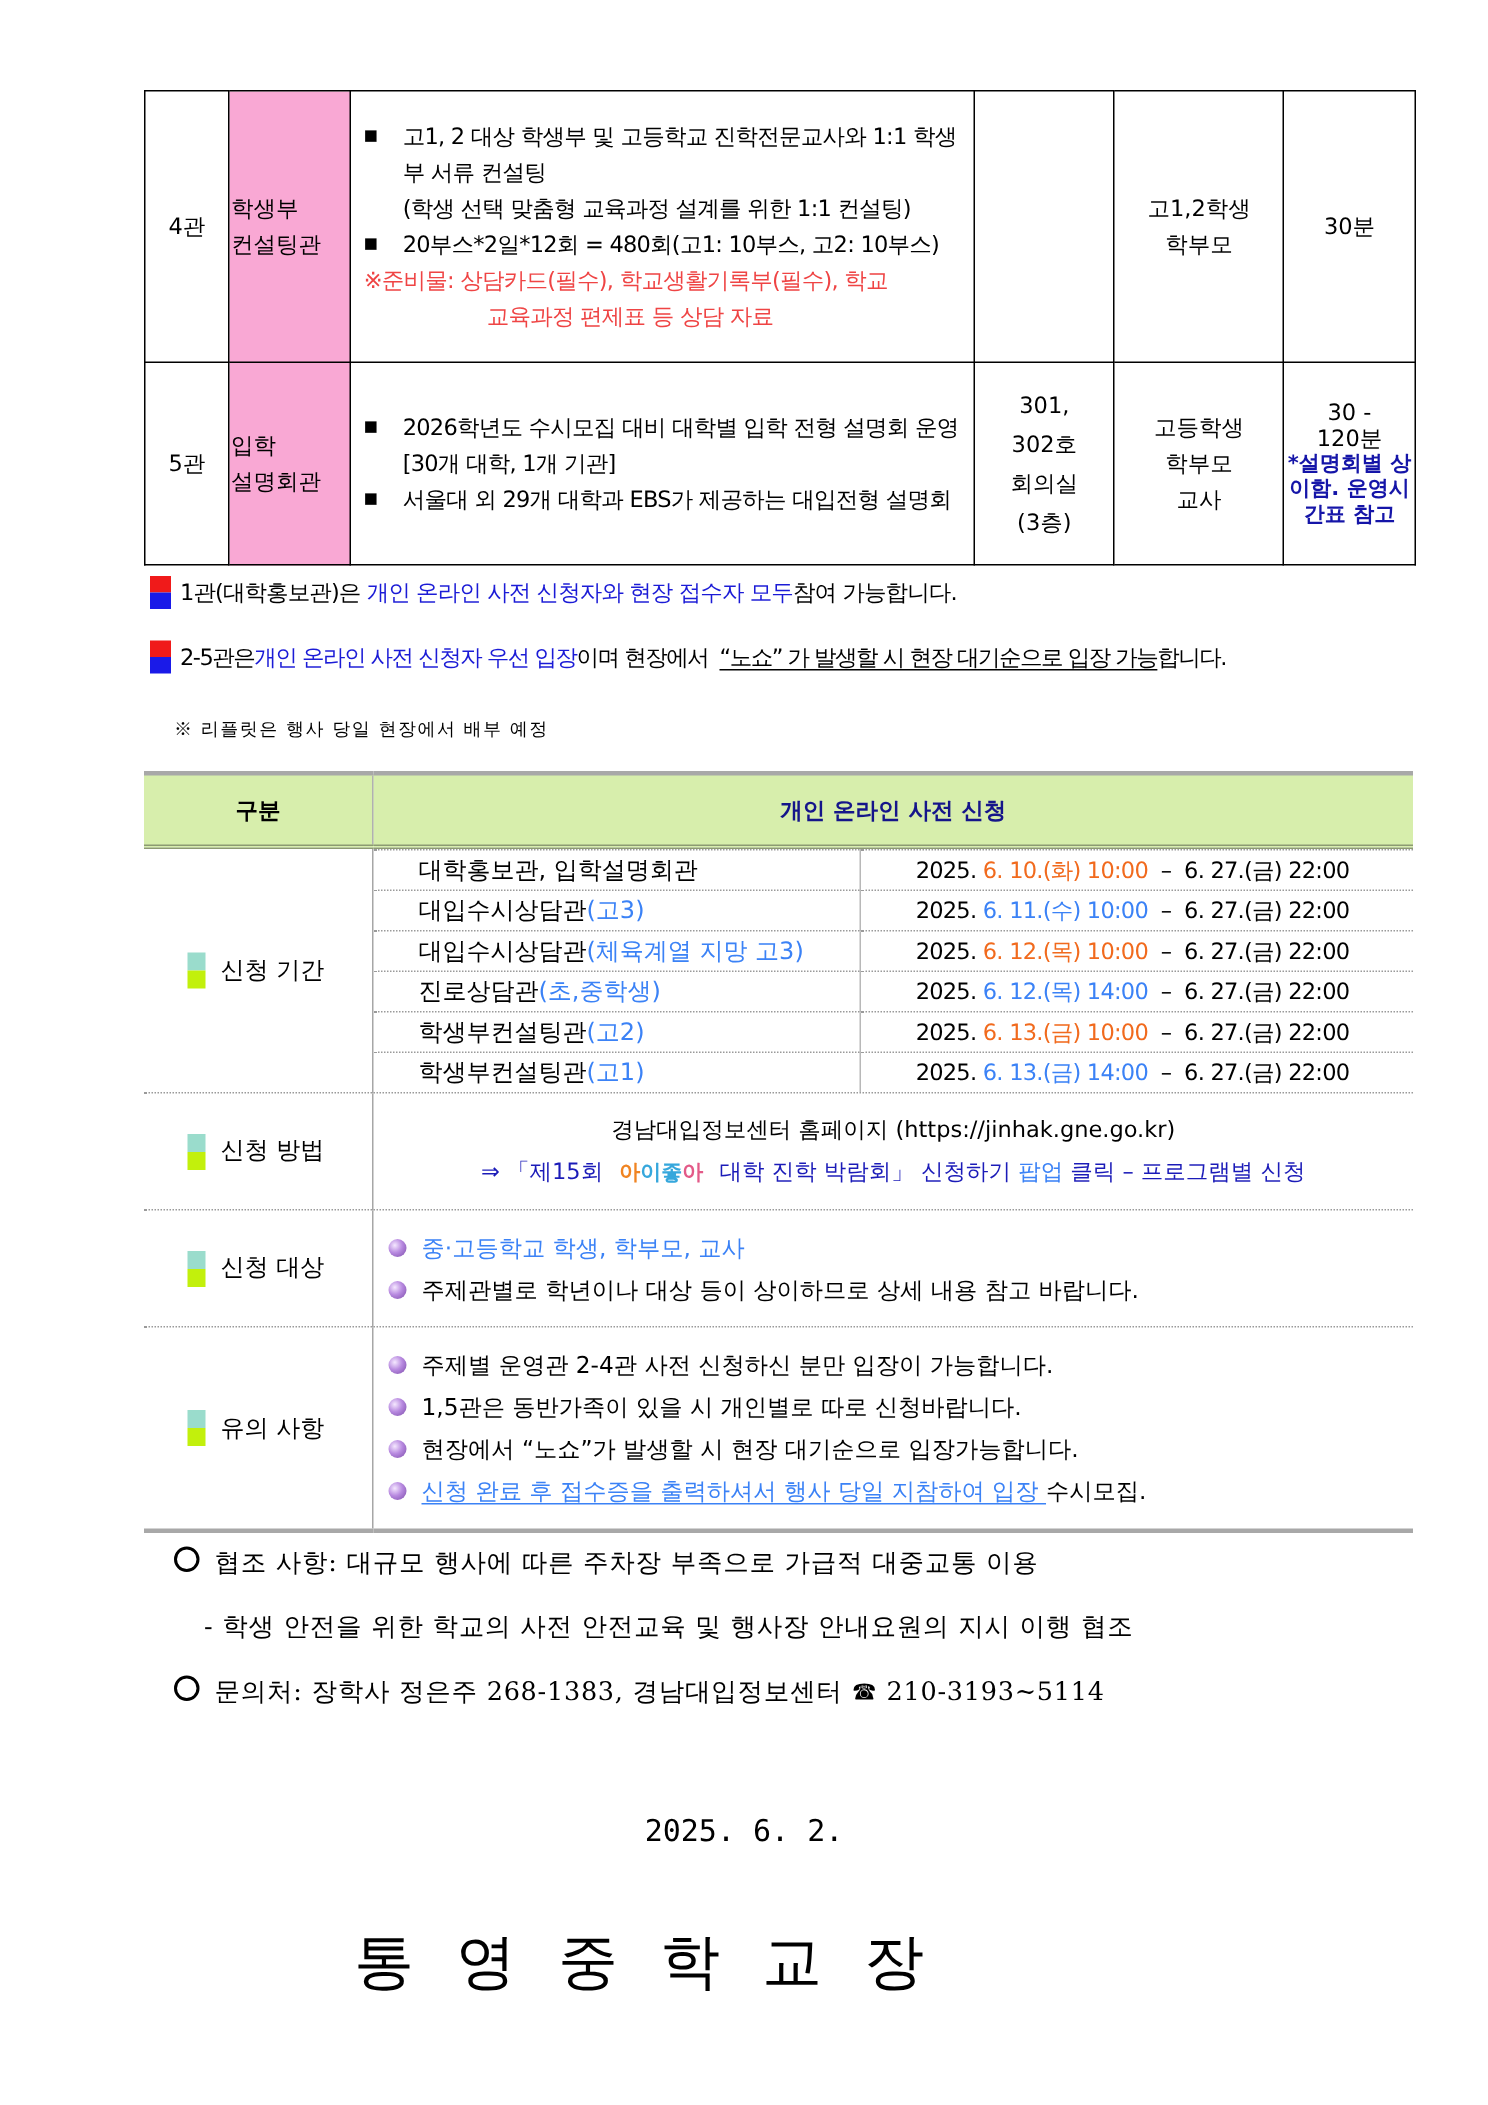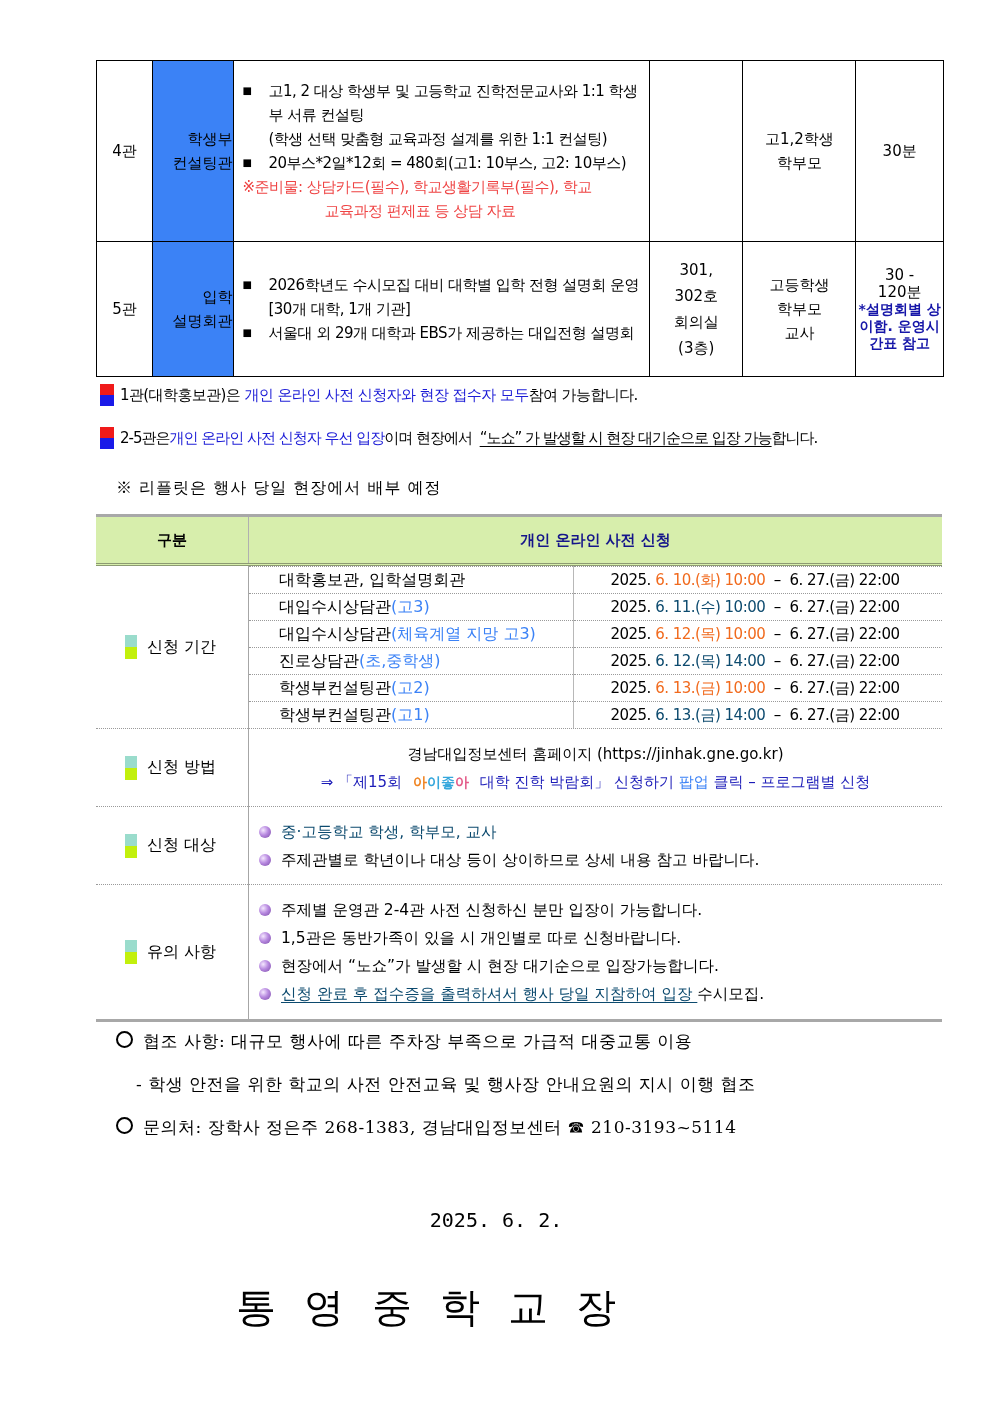--- a/index.html
+++ b/index.html
@@ -3,41 +3,41 @@
 <meta charset="utf-8">
 <style>
   html, body { margin:0; padding:0; background:#ffffff; }
   body { width:992px; height:1403px; position:relative; overflow:hidden;
          font-family:"DejaVu Sans", "Liberation Sans", sans-serif; color:#000; }
 
   
   .t1 { position:absolute; left:96px; top:60px; width:848px; border-collapse:collapse; font-size:15px; }
   .t1 td { border:1.5px solid #000; vertical-align:middle; }
   .t1 .c-hall { width:54px; text-align:center; }
-  .t1 .c-name { width:80px; text-align:right; background:#3b82f6; line-height:24px; }
+  .t1 .c-name { width:80px; text-align:left; background:#f9a8d4; line-height:24px; }
   .t1 .c-desc { width:406px; padding:6px 8px 6px 8px; line-height:24px; letter-spacing:-0.5px; }
   .t1 .c-place { width:92px; text-align:center; line-height:26px; }
   .t1 .c-target { width:112px; text-align:center; line-height:24px; }
   .t1 .c-time { width:86px; text-align:center; line-height:17px; }
   .t1 tr.r4 { height:181px; }
   .t1 tr.r5 { height:135px; }
   .bul { display:flex; }
   .bul .sq { width:26px; flex:none; font-size:10px; line-height:24px; }
   .desc-note { color:#ef4444; }
   .desc-note .indent { display:block; padding-left:82px; }
   .time-note { color:#1515a8; font-weight:bold; font-size:14px; }
 
   
   .notice { position:absolute; left:100px; font-size:15px; display:flex; align-items:center; letter-spacing:-0.6px; }
   .marker { width:14px; height:22px; margin-right:6px; display:flex; flex-direction:column; flex:none; }
   .marker .mt { flex:1; background:#f01a1a; }
   .marker .mb { flex:1; background:#1a1ae8; }
   .blue { color:#1b1bd6; }
   .ul { text-decoration:underline; text-underline-offset:3px; }
-  .leaflet { position:absolute; left:116px; top:478px; font-family:"DejaVu Serif", "Liberation Serif", serif; font-size:16px; letter-spacing:1px; }
+  .leaflet { position:absolute; left:116px; top:478px; font-family:"DejaVu Serif", "Liberation Serif", serif; font-size:12px; letter-spacing:1px; }
 
   
   .t2 { position:absolute; left:96px; top:514px; width:846px; border-collapse:collapse; font-size:15px; }
   .t2 > tbody > tr > td { vertical-align:middle; }
   .t2 .head td { background:#d7eeac; height:44px; border-top:3px solid #a8a8a8; border-bottom:3px double #8c9a72; text-align:center; font-weight:bold; }
   .t2 .head .h1 { width:150px; border-right:1px solid #b0b0b0; }
   .t2 .head .h2 { color:#15158a; }
   .t2 .left { width:150px; border-right:1.5px solid #a6a6a6; border-bottom:1px dotted #9a9a9a; }
   .t2 .right { border-bottom:1px dotted #9a9a9a; }
   .t2 tr.last td { border-bottom:3px solid #a8a8a8; }
@@ -47,21 +47,21 @@
   .gm .b { flex:1; background:#c2f00c; }
 
   .inner { width:100%; border-collapse:collapse; font-size:16px; }
   .inner th { background:#cdeee2; font-weight:normal; height:22px; font-size:17px; }
   .inner th.ih1 { width:328px; border-right:1px solid #b8b8b8; }
   .inner td { height:24px; border-top:1px dotted #9a9a9a;margin-top:13px; }
   .inner td.hall { padding-left:30px; border-right:1px solid #b8b8b8; }
   .inner td.per { padding-left:36px; font-size:15px; letter-spacing:-0.5px; }
   .red { color:#3b82f6; }
   .org { color:#f16a1d; }
-  .blu { color:#0c4a6e; }
+  .blu { color:#3b82f6; }
 
   .method { text-align:center; line-height:28px; padding:8px 0; font-size:15px;margin-left:24px; }
   .method .l2 { color:#1b1bb8; }
   .logo { display:inline-block; font-weight:bold; font-size:14px; margin:0 6px; }
   .logo .a { color:#f08422; } .logo .b { color:#36a7dc; } .logo .c { color:#e35a88; }
 
   .balls { padding:6px 0 6px 10px; line-height:28px; font-size:15.5px; }
   .ball-row { display:flex; align-items:center; }
   .ball { width:12px; height:12px; border-radius:50%; margin-right:10px; flex:none;
           background:radial-gradient(circle at 35% 35%, #f5e8ff 0%, #b88ae0 45%, #7a4aa8 100%); }

